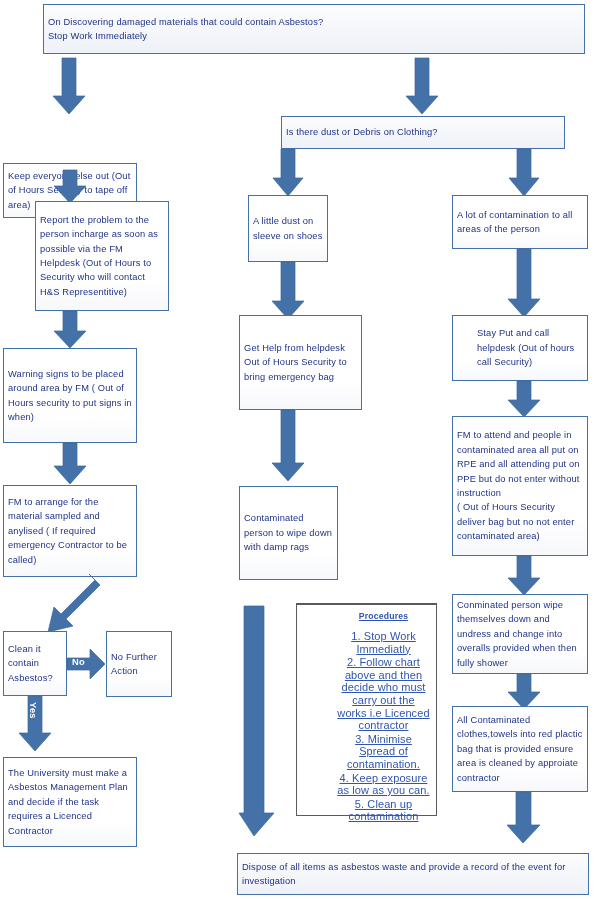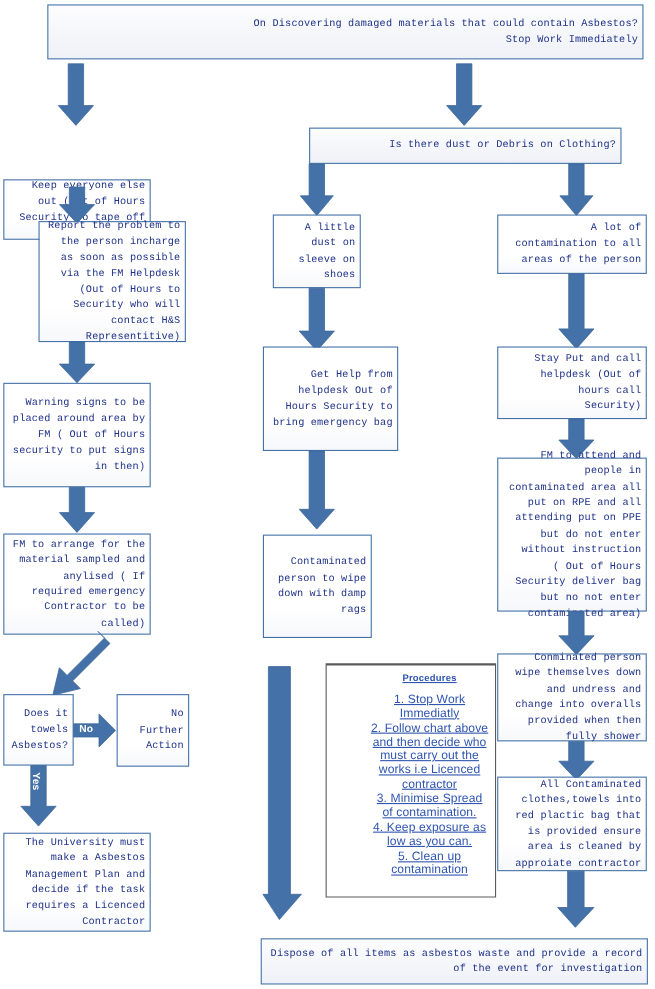--- a/index.html
+++ b/index.html
@@ -16,28 +16,27 @@
   }
   
   .box{
     position:absolute;
     box-sizing:border-box;
     border:1px solid #4472a8;
     background:linear-gradient(180deg,#fdfdfe 0%,#f4f6fa 55%,#eef1f7 100%);
     color:#1f3288;
     font-size:9.3px;
     line-height:14.4px;
-    text-align:right;
+    text-align:left;
     display:flex;
     align-items:center;
     justify-content:center;
     padding:2px 4px;
     letter-spacing:.15px;
     box-shadow:0 0 0 0 rgba(0,0,0,0);
-    font-family:Liberation Mono, monospace;
   }
   .box span{display:block;width:100%;}
   .box.white{
     background:linear-gradient(180deg,#ffffff 0%,#ffffff 70%,#f7f8fb 100%);
   }
   
   .arrow{position:absolute;}
   .arrow svg{display:block;overflow:visible;}
   
   .proc{
@@ -115,41 +114,41 @@
     <span>Report the problem to the person incharge as soon as possible via the FM Helpdesk (Out of Hours to Security who will contact H&amp;S Representitive)</span>
   </div>
 
   <div class="arrow" style="left:53px;top:311px;">
     <svg width="34" height="38" viewBox="0 0 34 38">
       <polygon points="10,0 24,0 24,20 33,20 17,37 1,20 10,20" fill="#4472a8" stroke="#3a6598" stroke-width="0.7"></polygon>
     </svg>
   </div>
 
   <div class="box white" style="left:3px;top:348px;width:134px;height:95px;">
-    <span>Warning signs to be placed around area by FM ( Out of Hours security to put signs in then)</span>
+    <span>Warning signs to be placed around area by FM ( Out of Hours security to put signs in when)</span>
   </div>
 
   <div class="arrow" style="left:53px;top:443px;">
     <svg width="34" height="42" viewBox="0 0 34 42">
       <polygon points="10,0 24,0 24,23 33,23 17,41 1,23 10,23" fill="#4472a8" stroke="#3a6598" stroke-width="0.7"></polygon>
     </svg>
   </div>
 
   <div class="box white" style="left:3px;top:485px;width:134px;height:92px;">
     <span>FM to arrange for the material sampled and anylised ( If required emergency Contractor to be called)</span>
   </div>
 
   <div class="arrow" style="left:20px;top:572px;">
     <svg width="84" height="68" viewBox="0 0 84 68">
       <polygon points="71,0 82,11 48,45 55,52 30,58 36,33 43,40 77,6" fill="#4472a8" stroke="#3a6598" stroke-width="0.7" transform="translate(-2,2)"></polygon>
     </svg>
   </div>
 
   <div class="box white" style="left:3px;top:631px;width:64px;height:65px;font-size:9.3px;">
-    <span>Does it towels Asbestos?</span>
+    <span>Clean it contain Asbestos?</span>
   </div>
 
   <div class="arrow" style="left:67px;top:648px;">
     <svg width="39" height="32" viewBox="0 0 39 32">
       <polygon points="0,10 23,10 23,1 38,16 23,31 23,22 0,22" fill="#4472a8" stroke="#3a6598" stroke-width="0.7"></polygon>
     </svg>
   </div>
   <div class="lbl" style="left:72px;top:657px;">No</div>
 
   <div class="box white" style="left:106px;top:631px;width:66px;height:66px;">
@@ -257,21 +256,21 @@
   <div class="box white" style="left:452px;top:706px;width:136px;height:86px;">
     <span>All Contaminated clothes,towels into red plactic bag that is provided ensure area is cleaned by approiate contractor</span>
   </div>
 
   <div class="arrow" style="left:506px;top:792px;">
     <svg width="36" height="52" viewBox="0 0 36 52">
       <polygon points="10,0 25,0 25,33 34,33 17,51 1,33 10,33" fill="#4472a8" stroke="#3a6598" stroke-width="0.7"></polygon>
     </svg>
   </div>
 
-  <div class="proc" style="left:296px;top:603px;width:155px;height:213px;padding-left:40px;">
+  <div class="proc" style="left:296px;top:603px;width:141px;height:213px;padding-left:40px;">
     <div class="ptitle">Procedures</div>
     <div class="pitem">1. Stop Work Immediatly</div>
     <div class="pitem">2. Follow chart above and then decide who must carry out the works i.e Licenced contractor</div>
     <div class="pitem">3. Minimise Spread of contamination.</div>
     <div class="pitem">4. Keep exposure as low as you can.</div>
     <div class="pitem">5. Clean up contamination</div>
   </div>
 
   <div class="box" style="left:237px;top:853px;width:352px;height:42px;">
     <span>Dispose of all items as asbestos waste and provide a record of the event for investigation</span>

